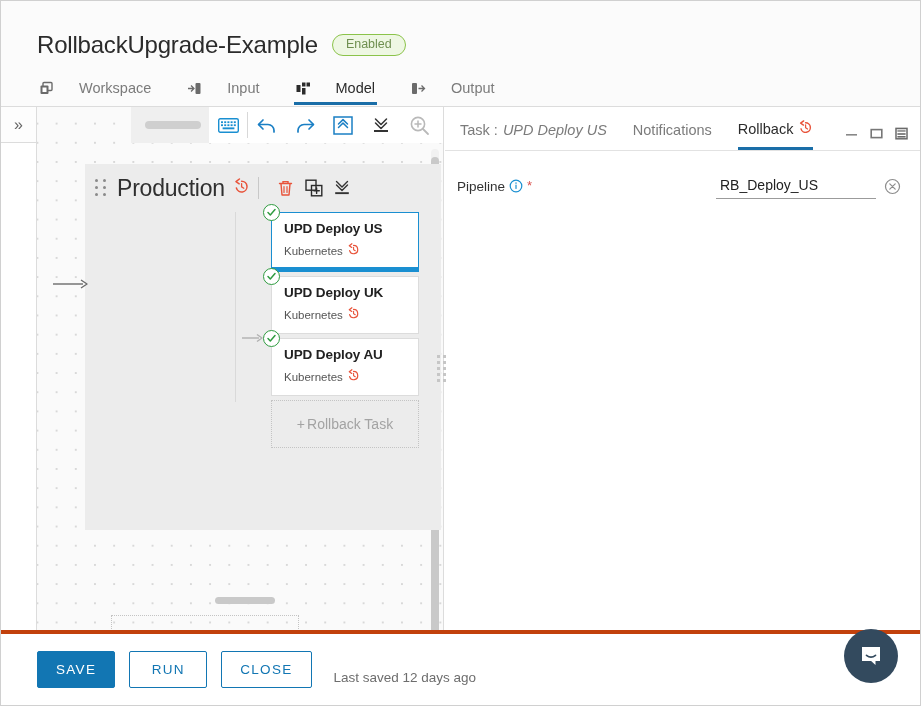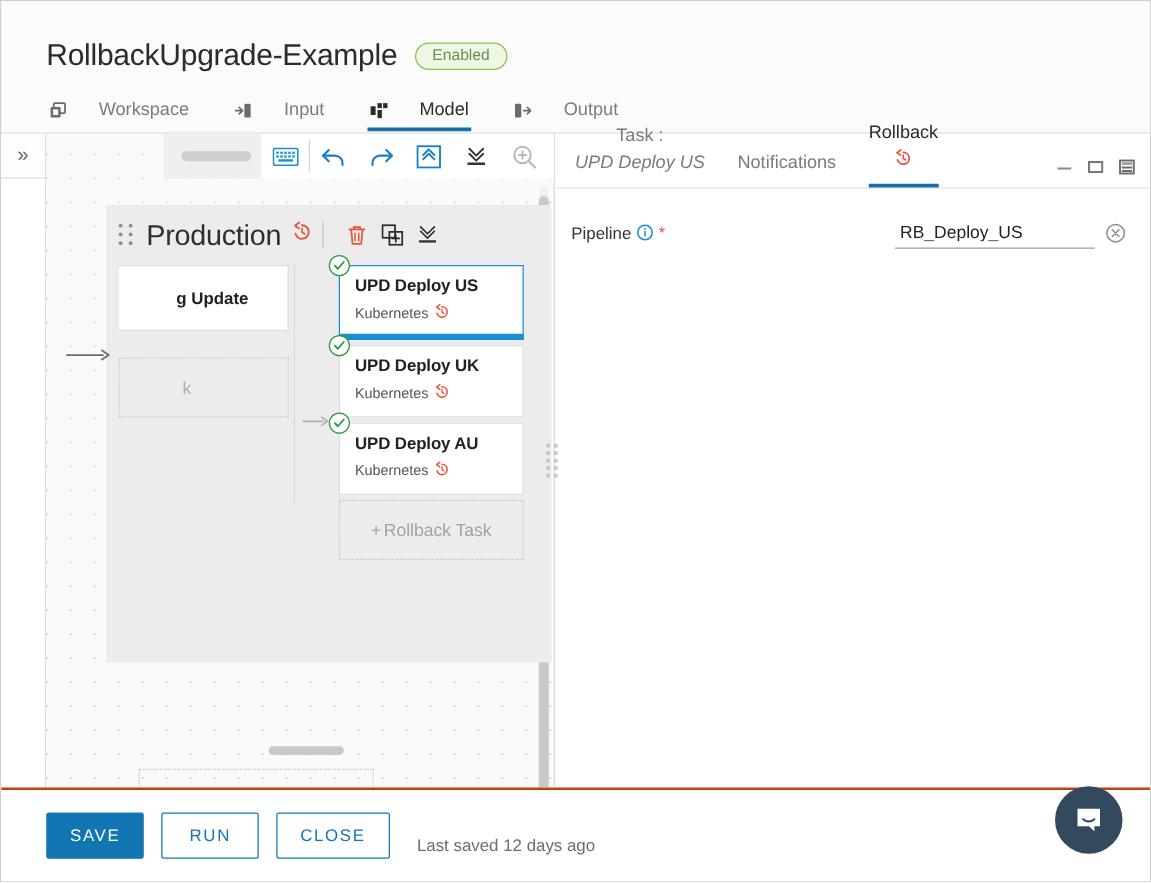--- a/index.html
+++ b/index.html
@@ -252,21 +252,21 @@
     background: #ffffff;
   }
   .panel-tabs {
     position: relative; height: 44px; padding-left: 15px;
     display: flex; align-items: flex-end; gap: 26px;
     border-bottom: 1px solid #e2e2e2;
   }
   .p-tab {
     font-size: 14.5px; color: #7b7b7b; padding-bottom: 9px;
     border-bottom: 3px solid transparent; cursor: pointer;
-    display: flex; align-items: center; gap: 5px; white-space: nowrap; flex-direction: column;
+    display: flex; align-items: center; gap: 5px; white-space: nowrap;
   }
   .p-tab.active { color: #2b2b2b; border-bottom-color: #1a6ea8; }
   .p-tab em { font-style: italic; }
   .win-ctrls {
     position: absolute; right: 12px; bottom: 10px;
     display: flex; align-items: center; gap: 12px;
   }
   .win-ctrls span { cursor: pointer; display: flex; }
 
   .field-row {
@@ -288,21 +288,21 @@
     font-size: 14px; color: #222; padding: 4px 2px 5px 4px;
     background: transparent; outline: none;
   }
   .clear-btn {
     margin-left: 8px; cursor: pointer; display: flex;
   }
 
   
   .footer {
     position: absolute; left: 0; right: 0; bottom: 0; height: 75px;
-    background: #ffffff; border-top: 2px solid #c2410c;
+    background: #ffffff; border-top: 4px solid #c2410c;
     display: flex; align-items: center; padding-left: 36px; gap: 14px;
   }
   .btn {
     height: 37px; min-width: 78px; padding: 0 18px;
     font-size: 13.5px; letter-spacing: 1.3px;
     display: flex; align-items: center; justify-content: center;
     cursor: pointer; border-radius: 2px;
   }
   .btn-primary { background: #1276b3; color: #fff; border: 1px solid #1276b3; }
   .btn-sec { background: #fff; color: #1276b3; border: 1px solid #1276b3; }
@@ -482,26 +482,20 @@
             <svg width="20" height="18" viewBox="0 0 20 18">
                 <path d="M4.5 2.5 L10 8 L15.5 2.5 M4.5 6 L10 11.5 L15.5 6" fill="none" stroke="#333" stroke-width="1.4" stroke-linecap="round" stroke-linejoin="round"></path>
                 <rect x="3.2" y="13.2" width="13.6" height="1.9" fill="#333"></rect>
               </svg>
           </div>
         </div>
       </div>
 
       <div class="stage-body">
 
-        <div class="ghost-col">
-          <div class="ghost-card">
-            <div class="t">g Update</div>
-          </div>
-          <div class="ghost-ph">k</div>
-        </div>
         <div class="ghost-divider"></div>
         <div class="mid-arrow">
           <svg width="26" height="12" viewBox="0 0 26 12">
               <path d="M1 6 H18" stroke="#b0b0b0" stroke-width="1.4"></path>
               <path d="M16 2.5 L21 6 L16 9.5" fill="none" stroke="#b0b0b0" stroke-width="1.4" stroke-linejoin="round"></path>
             </svg>
         </div>
 
         <div class="task-col">
 

